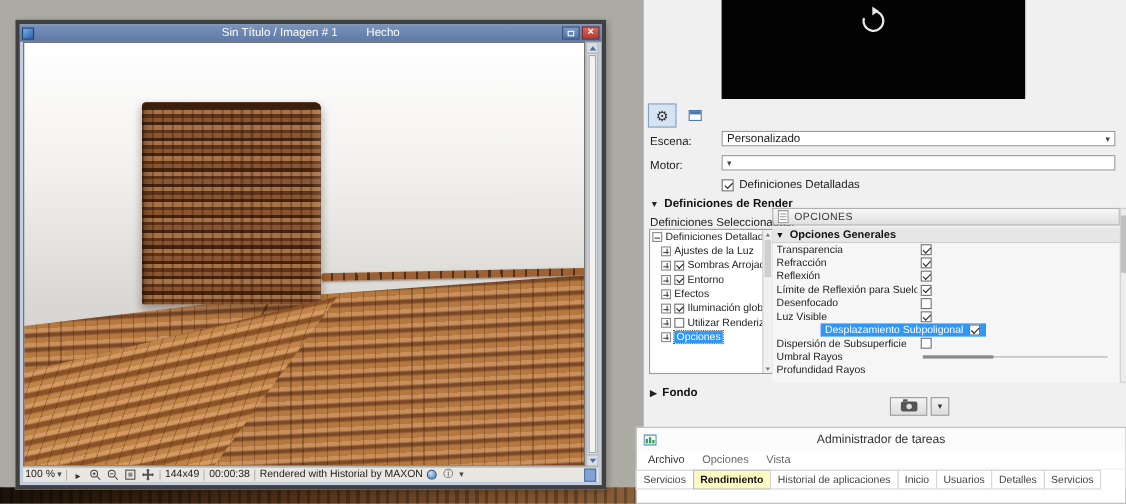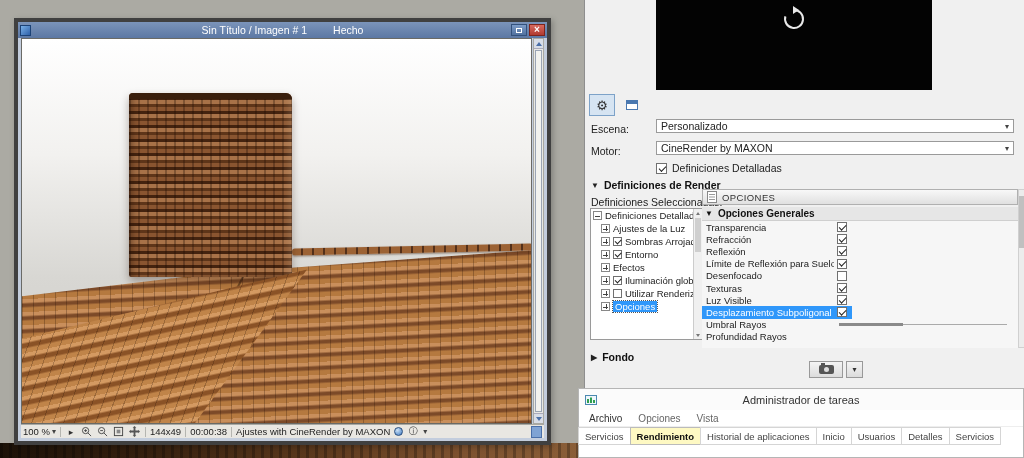--- a/index.html
+++ b/index.html
@@ -111,21 +111,21 @@
     background:linear-gradient(180deg,#f8f8f8,#e0e0e0); border:1px solid #b0b0b0;
     display:flex; align-items:center; gap:5px; padding:0 4px; font-size:9.5px; letter-spacing:.4px; color:#333; }
   .group-header { position:absolute; left:117px; top:207px; width:316px; height:14px; background:#e6e6e6; border-bottom:1px solid #cfcfcf;
     display:flex; align-items:center; gap:5px; padding:0 3px; font-weight:bold; font-size:10px; color:#111; }
   .group-header .tri { font-size:8px; }
   .opt-rows { position:absolute; left:117px; top:221px; width:316px; height:127px; background:#f6f6f6; overflow:hidden; }
   .opt-row { position:relative; height:12.2px; display:flex; align-items:center; font-size:9.5px; color:#222; }
   .opt-row .opt-label { position:absolute; left:4px; white-space:nowrap; overflow:hidden; max-width:128px; }
   .opt-row .cb { position:absolute; left:135px; width:10px; height:10px; }
   .opt-row .cb.checked::after { left:1px; top:1.5px; width:5.5px; height:2.5px; }
-  .opt-row.selected { background:linear-gradient(90deg,#2f97fa 0 150px, rgba(0,0,0,0) 150px); }
+  .opt-row.selected { background:linear-gradient(90deg,#2f97fa 0 150px, rgba(0,0,0,0) 150px);margin-left:44px; }
   .opt-row.selected .opt-label { color:#fff; }
   .slider { position:absolute; left:137px; width:168px; height:8px; display:flex; align-items:center; }
   .slider::before { content:""; position:absolute; left:0; right:0; top:3.5px; height:1px; background:#aaa; }
   .slider-fill { position:relative; height:3px; background:#8a8a8a; }
   .opts-scroll { position:absolute; left:433px; top:189px; width:7px; height:159px; background:#ececec; border:1px solid #d0d0d0; }
   .os-thumb { position:absolute; left:0; right:0; top:6px; height:52px; background:#c0c0c0; }
 
   .fondo { top:351px; }
   .cam-btn { position:absolute; left:224px; top:361px; width:34px; height:17px; background:linear-gradient(180deg,#f4f4f4,#dcdcdc);
     border:1px solid #999; display:flex; align-items:center; justify-content:center; }
@@ -217,21 +217,21 @@
     <span class="sb-icon">
       <svg width="11" height="11" viewBox="0 0 12 12">
           <path d="M6 0l2 2H7v3h3V4l2 2-2 2V7H7v3h1l-2 2-2-2h1V7H2v1L0 6l2-2v1h3V2H4z" fill="#555"></path>
         </svg>
     </span>
     <span class="sb-sep"></span>
     <span>144x49</span>
     <span class="sb-sep"></span>
     <span>00:00:38</span>
     <span class="sb-sep"></span>
-    <span>Ajustes with CineRender by MAXON</span>
+    <span>Rendered with Historial by MAXON</span>
     <span class="sphere"></span>
     <span class="sb-icon">ⓘ</span>
     <span class="sb-caret">▾</span>
     <span class="sb-spacer"></span>
     <span class="sb-corner"></span>
   </div>
 </div>
 
 <div class="panel">
   <div class="preview-black">
@@ -251,21 +251,20 @@
   </div>
 
   <span class="flabel" style="top:123px">Escena:</span>
   <div class="fselect" style="top:119px">
     <span class="val">Personalizado</span>
     <span class="car">▾</span>
   </div>
 
   <span class="flabel" style="top:145px">Motor:</span>
   <div class="fselect" style="top:141px">
-    <span class="val">CineRender by MAXON</span>
     <span class="car">▾</span>
   </div>
 
   <div class="chk-row">
     <span class="cb checked"></span>
     <span>Definiciones Detalladas</span>
   </div>
 
   <div class="sec-header" style="top:179px">
     <span class="tri">▼</span>
@@ -352,30 +351,30 @@
     </div>
     <div class="opt-row">
       <span class="opt-label">Límite de Reflexión para Suelo/C...</span>
       <span class="cb checked"></span>
     </div>
     <div class="opt-row">
       <span class="opt-label">Desenfocado</span>
       <span class="cb"></span>
     </div>
     <div class="opt-row">
-      <span class="opt-label">Texturas</span>
-      <span class="cb checked"></span>
-    </div>
-    <div class="opt-row">
       <span class="opt-label">Luz Visible</span>
       <span class="cb checked"></span>
     </div>
     <div class="opt-row selected">
       <span class="opt-label">Desplazamiento Subpoligonal</span>
       <span class="cb checked"></span>
+    </div>
+    <div class="opt-row">
+      <span class="opt-label">Dispersión de Subsuperficie</span>
+      <span class="cb"></span>
     </div>
     <div class="opt-row">
       <span class="opt-label">Umbral Rayos</span>
       <span class="slider">
         <span class="slider-fill" style="width: 38%;"></span>
       </span>
     </div>
     <div class="opt-row">
       <span class="opt-label">Profundidad Rayos</span>
     </div>

